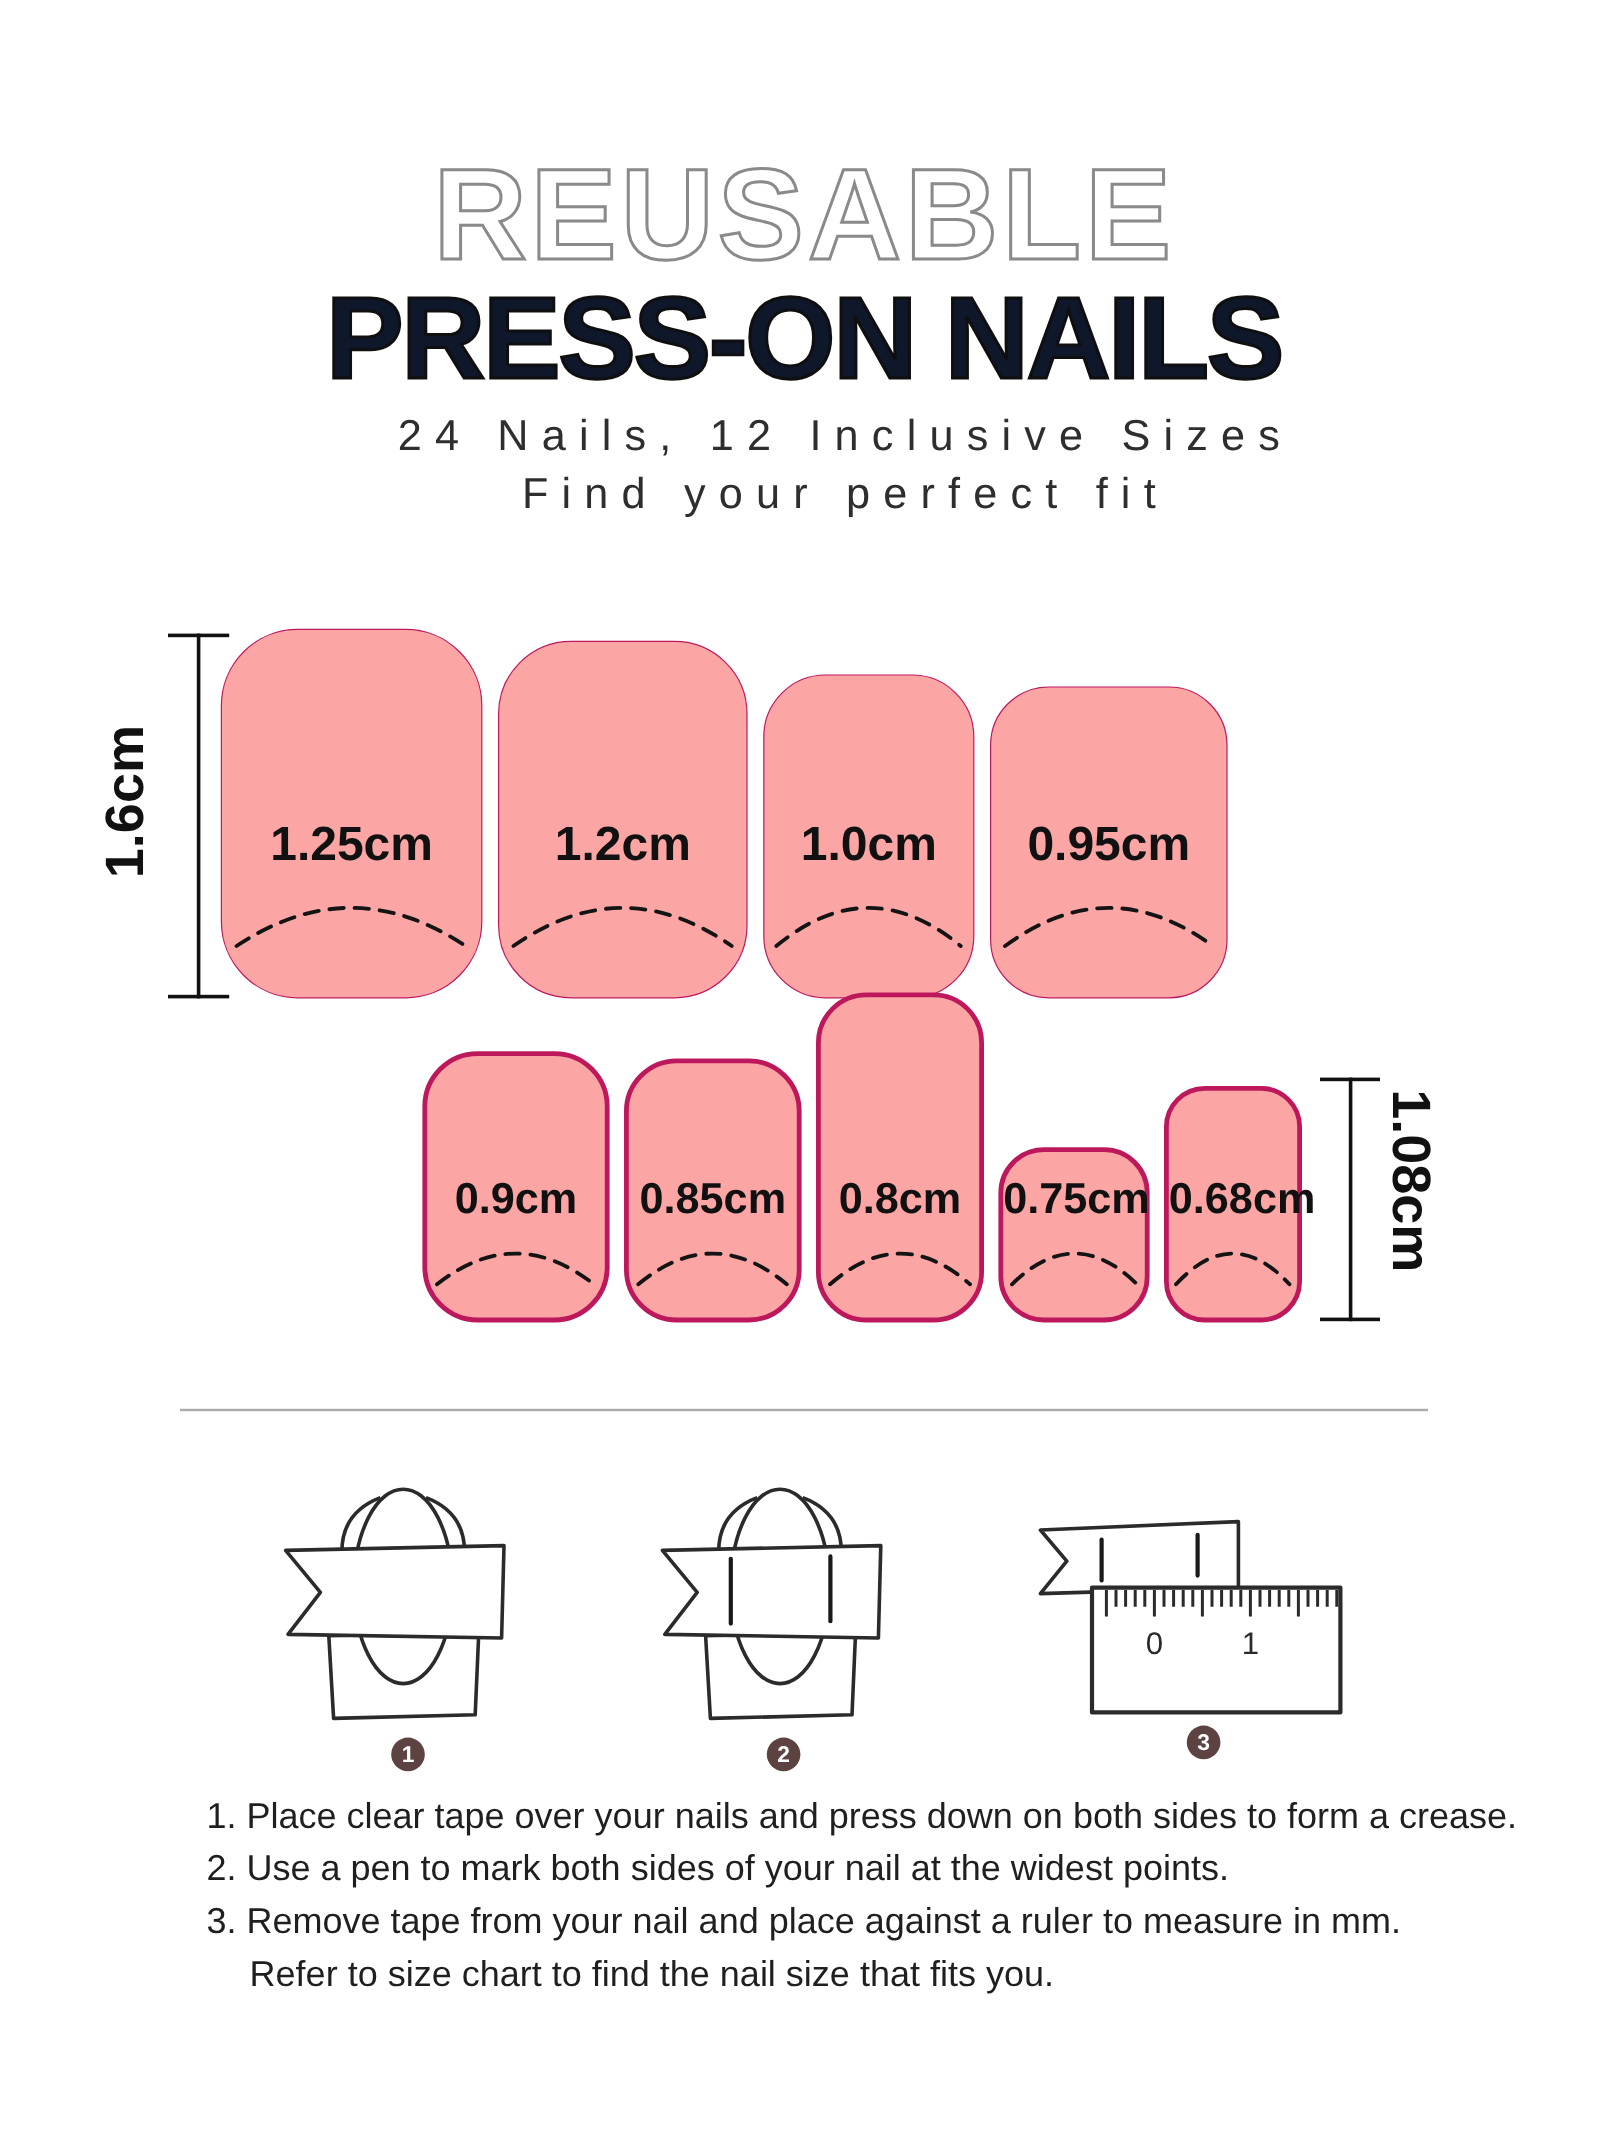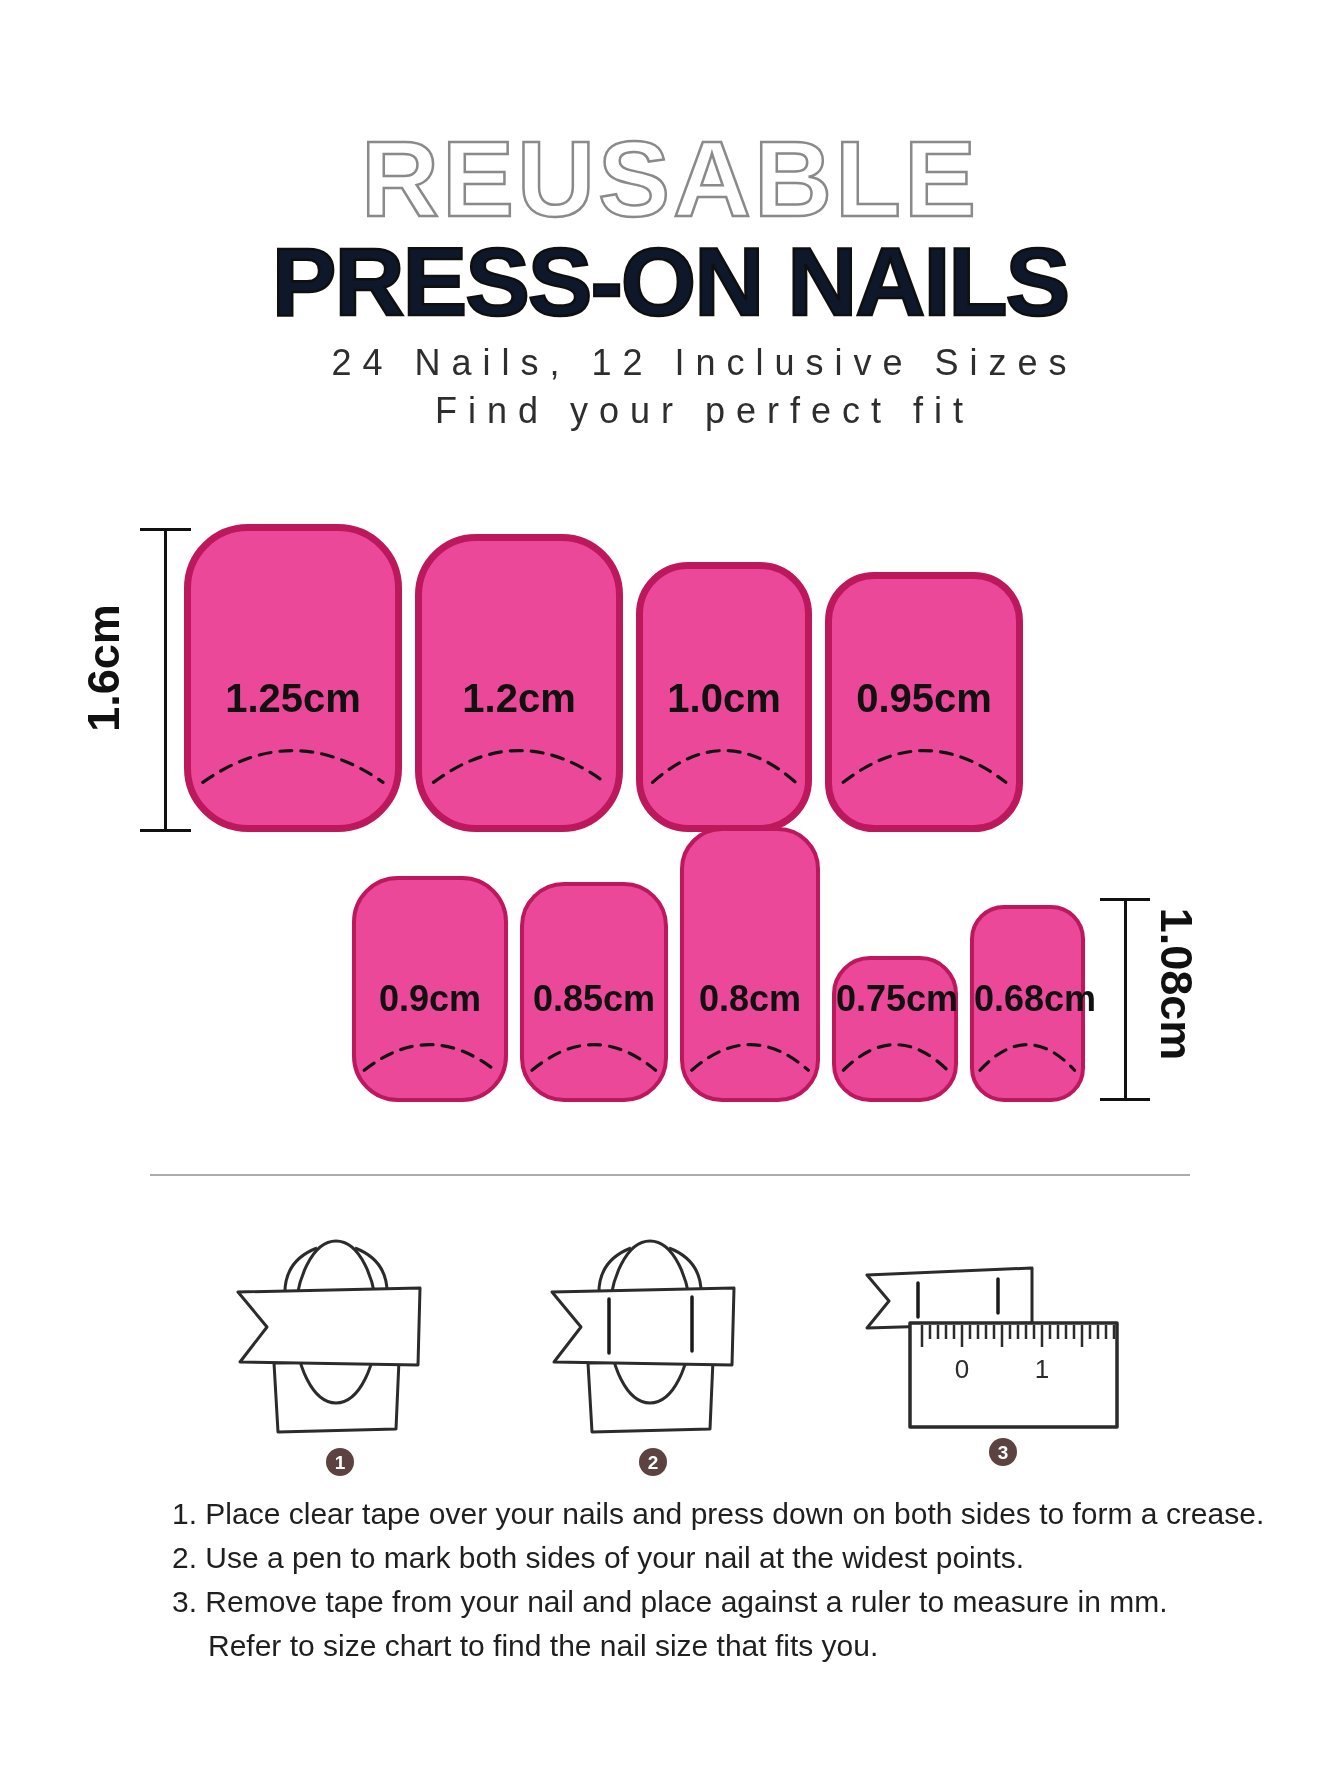--- a/index.html
+++ b/index.html
@@ -22,21 +22,21 @@
     position:absolute; left:0; width:1340px; text-align:center;
     font-size:36px; font-weight:400; letter-spacing:11px; text-indent:11px; color:#2e2e2e;padding-left:29px;
   }
   .subtitle.line1{top:342px;}
   .subtitle.line2{top:390px;}
   
   .nail-row{position:absolute; display:flex; align-items:flex-end;}
   .row1{left:184px; top:524px; height:308px; gap:13px;}
   .row2{left:352px; top:876px; height:226px; gap:12px;}
   .nail{
-    position:relative; box-sizing:border-box; border:7px solid #be185d; background:#ec4899;
+    position:relative; box-sizing:border-box; border:1px solid #be185d; background:#fca5a5;
   }
   .row2 .nail{border-width:4.5px;}
   .nail-size{
     position:absolute; left:0; width:100%; text-align:center;
     font-weight:bold; color:#111; white-space:nowrap;
   }
   .row1 .nail-size{bottom:104px; font-size:40px;}
   .row2 .nail-size{bottom:78px; font-size:36px;}
   .cuticle{position:absolute; left:3%; width:94%;}
   .row1 .cuticle{bottom:38px; height:62px;}

